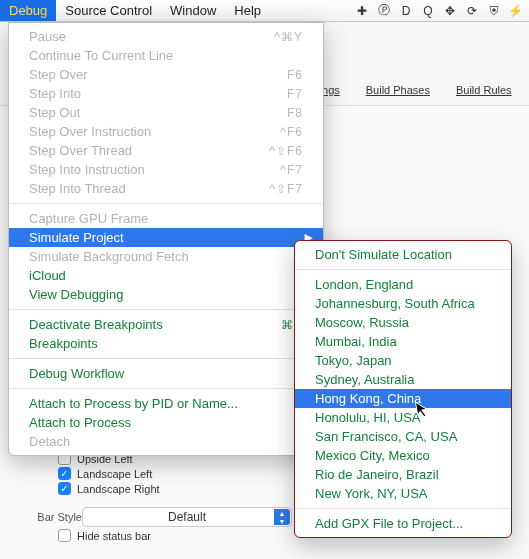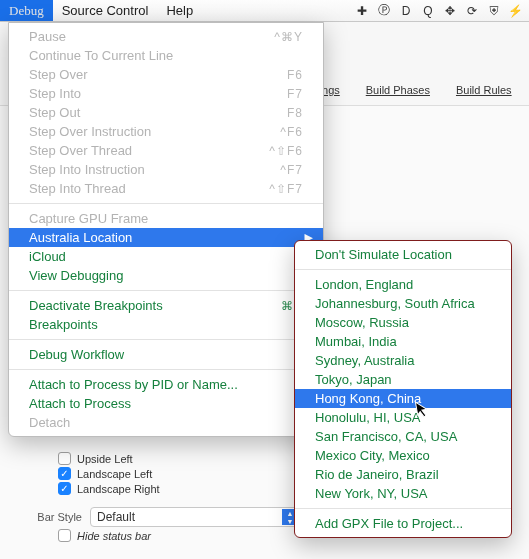--- a/index.html
+++ b/index.html
@@ -1,20 +1,20 @@
 <!DOCTYPE html>
 <html><head>
   <meta charset="utf-8">
   <style>
     * { margin: 0; padding: 0; box-sizing: border-box; font-family: -apple-system, BlinkMacSystemFont, "Helvetica Neue", Arial, sans-serif; }
     body { background: #f0f0f0; width: 529px; height: 559px; overflow: hidden; position: relative; font-size: 13px; }
 
     .menubar { height: 22px; background: linear-gradient(#fdfdfd,#f3f3f3); border-bottom: 1px solid #c8c8c8; display: flex; align-items: stretch; }
     .menubar .menu { padding: 0 9px; display: flex; align-items: center; font-size: 13px; color: #222; }
-    .menubar .menu.active { background: #1a6fe8; color: #e5e5e5; font-family: Liberation Serif, serif; }
+    .menubar .menu.active { background: #1a6fe8; color: #fde047; }
     .menubar .spacer { flex: 1; }
     .status-icons { display: flex; align-items: center; padding-right: 6px; gap: 8px; color: #333; font-size: 12px; }
     .status-icons span { display: inline-flex; align-items: center; justify-content: center; width: 14px; height: 14px; }
 
     .dropdown { position: absolute; top: 22px; left: 8px; width: 316px; background: #fff; border: 1px solid #bdbdbd; border-radius: 0 0 6px 6px; box-shadow: 0 8px 24px rgba(0,0,0,.25); padding: 4px 0; }
     .mi { display: flex; align-items: center; height: 19px; padding: 0 20px 0 20px; font-size: 13px; color: #15803d; position: relative; }
     .mi.disabled { color: #b3b3b3; }
     .mi.highlight { background: #2e78ec; color: #fff; }
     .mi .shortcut { margin-left: auto; font-size: 12px; letter-spacing: 1px; opacity: .9; }
     .mi .arrow { position: absolute; right: 10px; font-size: 11px; }
@@ -24,23 +24,23 @@
 
     .behind { position: absolute; top: 22px; left: 0; right: 0; bottom: 0; background: #fafafa; z-index: -1; }
     .toolbar-gap { height: 84px; border-bottom: 1px solid #ddd; background: #f7f7f7; }
     .tabs { display: flex; gap: 26px; padding: 0 0 8px 300px; font-size: 11px; color: #333; align-items: flex-end; height: 0; position: relative; top: -10px;}
     .tabs span { white-space: nowrap; text-decoration: underline; }
 
     .settings-area { padding: 336px 20px 0 34px; font-size: 11px; color: #333; }
     .orient-row { display: flex; align-items: center; gap: 6px; margin: 2px 0 2px 24px; }
     .checkbox { width: 13px; height: 13px; border: 1px solid #a0a0a0; border-radius: 3px; background: #fff; display: inline-flex; align-items: center; justify-content: center; font-size: 10px; color: #fff; }
     .checkbox.checked { background: #1a82ff; border-color: #1a82ff; }
-    .barstyle-row { display: flex; align-items: center; gap: 8px; margin-top: 12px; }
+    .barstyle-row { display: flex; align-items: center; margin-top: 12px; }
     .barstyle-row .label { width: 48px; text-align: right; color: #555; }
-    .select { width: 210px; height: 20px; background: #fff; border: 1px solid #c8c8c8; border-radius: 4px; display: flex; align-items: center; padding: 0 6px; position: relative; font-size: 12px; }
+    .select { width: 210px; height: 20px; background: #fff; border: 1px solid #c8c8c8; border-radius: 4px; display: flex; align-items: center; padding: 0 6px; position: relative; font-size: 12px; justify-content: center; }
     .select .stepper { position: absolute; right: 1px; top: 1px; bottom: 1px; width: 16px; background: #2e78ec; border-radius: 0 3px 3px 0; display: flex; flex-direction: column; }
     .stepper div { flex:1; display:flex; align-items:center; justify-content:center; color:#fff; font-size:7px; line-height:1; }
 
     .cursor { position: absolute; top: 400px; left: 416px; font-size: 15px; color: #000; transform: rotate(-10deg); pointer-events:none; }
     .cursor::after{content:"";}
   </style>
 </head>
 <body>
 
 <div class="behind">
@@ -66,30 +66,31 @@
     <div class="barstyle-row">
       <span class="label">Bar Style</span>
       <span class="select">
         <span>Default</span>
         <span class="stepper">
             <div>▲</div>
             <div>▼</div>
           </span>
       </span>
     </div>
-    <div class="orient-row" style="font-style:italic;">
+    <div class="orient-row" style="">
       <span class="checkbox"></span>
       <span>Hide status bar</span>
     </div>
   </div>
 </div>
 
 <div class="menubar">
   <div class="menu active">Debug</div>
   <div class="menu">Source Control</div>
+  <div class="menu">Window</div>
   <div class="menu">Help</div>
   <div class="spacer"></div>
   <div class="status-icons">
     <span>✚</span>
     <span>Ⓟ</span>
     <span>D</span>
     <span>Q</span>
     <span>✥</span>
     <span>⟳</span>
     <span>⛨</span>
@@ -131,22 +132,25 @@
     </div>
     <div class="mi disabled">
       <span>Step Into Thread</span>
       <span class="shortcut">^⇧F7</span>
     </div>
     <div class="sep"></div>
     <div class="mi disabled">
       <span>Capture GPU Frame</span>
     </div>
     <div class="mi highlight">
-      <span>Australia Location</span>
-      <span class="arrow">▶</span>
+      <span>Simulate Project</span>
+      <span class="arrow">▶</span>
+    </div>
+    <div class="mi disabled">
+      <span>Simulate Background Fetch</span>
     </div>
     <div class="mi">
       <span>iCloud</span>
       <span class="arrow">▶</span>
     </div>
     <div class="mi">
       <span>View Debugging</span>
       <span class="arrow">▶</span>
     </div>
     <div class="sep"></div>
@@ -186,24 +190,24 @@
     <div class="mi">
       <span>Johannesburg, South Africa</span>
     </div>
     <div class="mi">
       <span>Moscow, Russia</span>
     </div>
     <div class="mi">
       <span>Mumbai, India</span>
     </div>
     <div class="mi">
+      <span>Tokyo, Japan</span>
+    </div>
+    <div class="mi">
       <span>Sydney, Australia</span>
-    </div>
-    <div class="mi">
-      <span>Tokyo, Japan</span>
     </div>
     <div class="mi highlight">
       <span>Hong Kong, China</span>
     </div>
     <div class="mi">
       <span>Honolulu, HI, USA</span>
     </div>
     <div class="mi">
       <span>San Francisco, CA, USA</span>
     </div>

